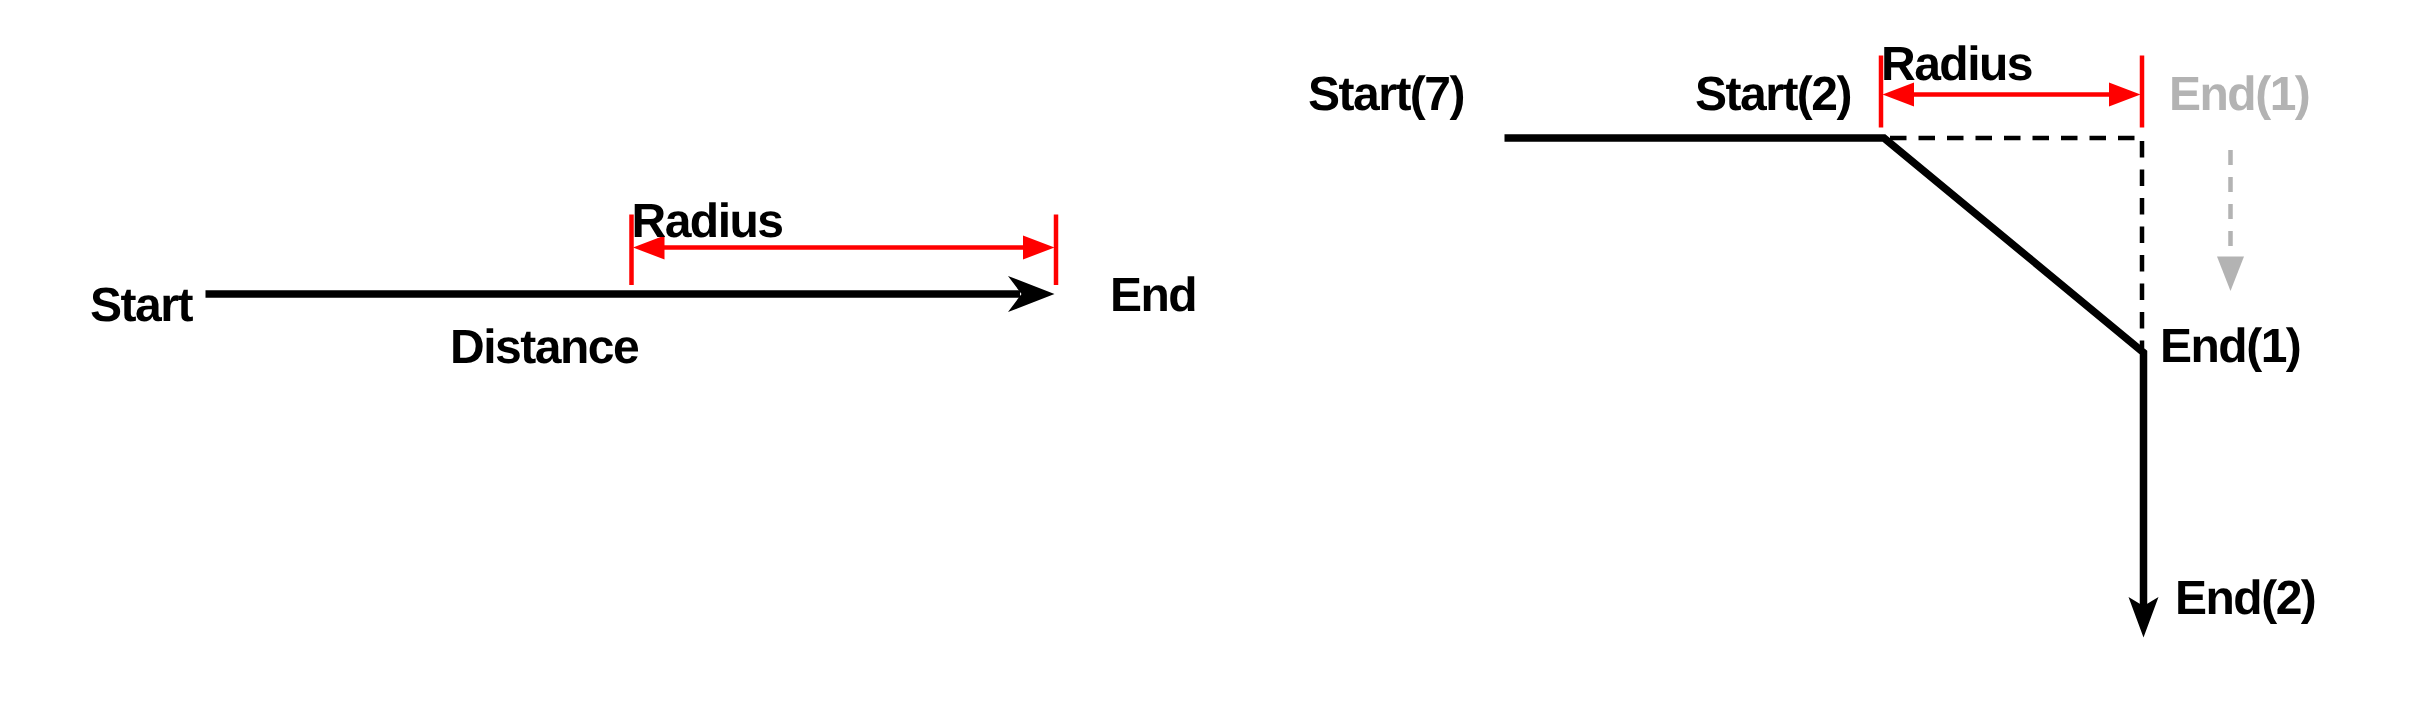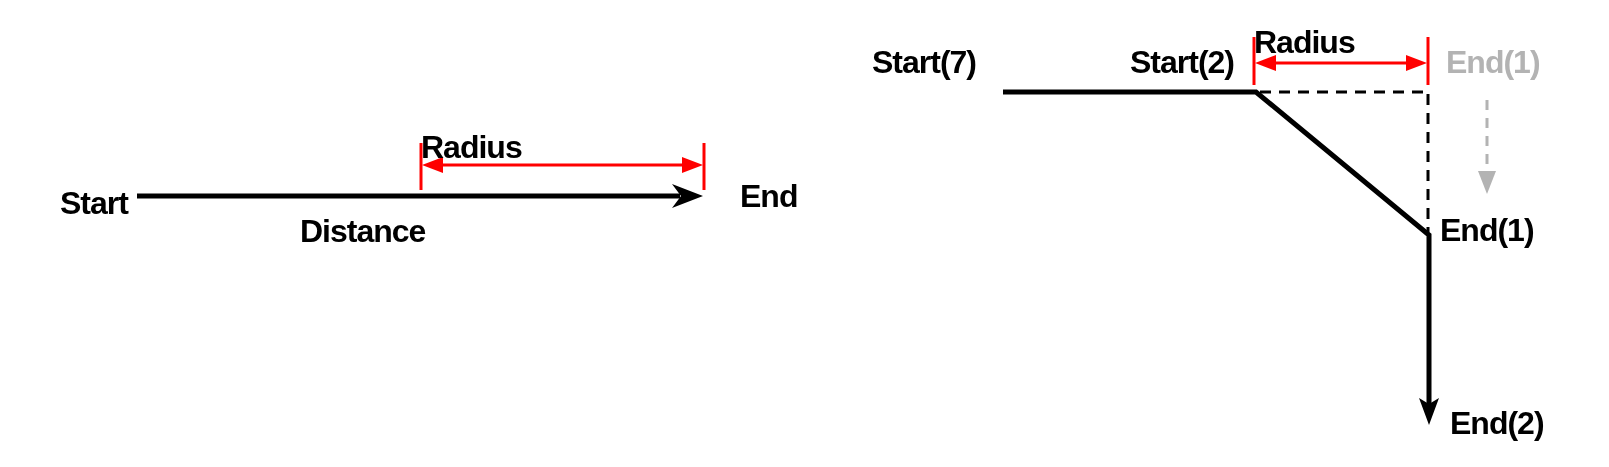--- a/index.html
+++ b/index.html
@@ -84,15 +84,15 @@
   <div class="lbl" style="left:60px;top:176px;margin-top:11px;">Start</div>
   <div class="lbl" style="left:740px;top:180px;">End</div>
   <div class="lbl center" style="left:421px;top:131px;width:283px;">Radius</div>
   <div class="lbl center" style="left:300px;top:215px;width:248px;">Distance</div>
 
   <div class="lbl" style="left:872px;top:46px;">Start(7)</div>
   <div class="lbl" style="left:1130px;top:46px;text-align:right;">Start(2)</div>
   <div class="lbl center" style="left:1254px;top:26px;width:174px;">Radius</div>
   <div class="lbl ghost" style="left:1446px;top:46px;">End(1)</div>
   <div class="lbl" style="left:1440px;top:214px;">End(1)</div>
-  <div class="lbl" style="left:1450px;top:382px;margin-top:25px;">End(2)</div>
+  <div class="lbl" style="left:1450px;top:382px;">End(2)</div>
 
 </div>
 
 </body></html>

